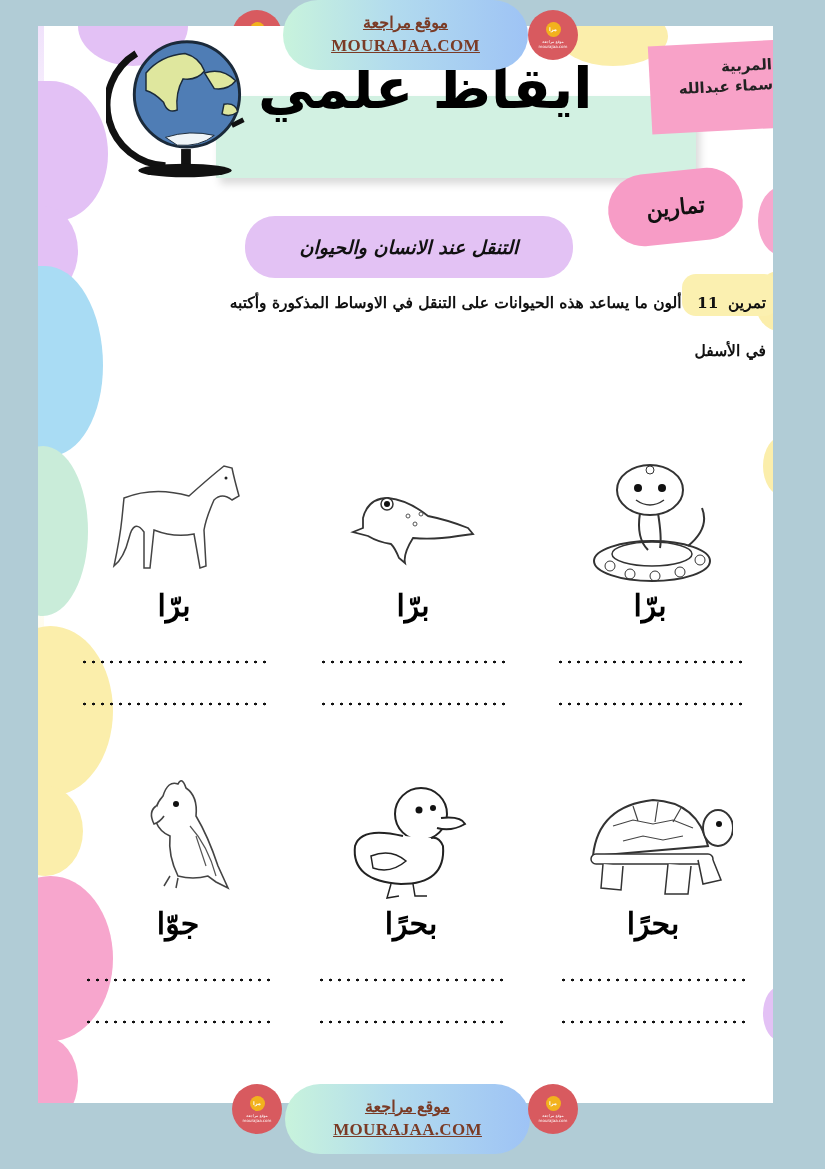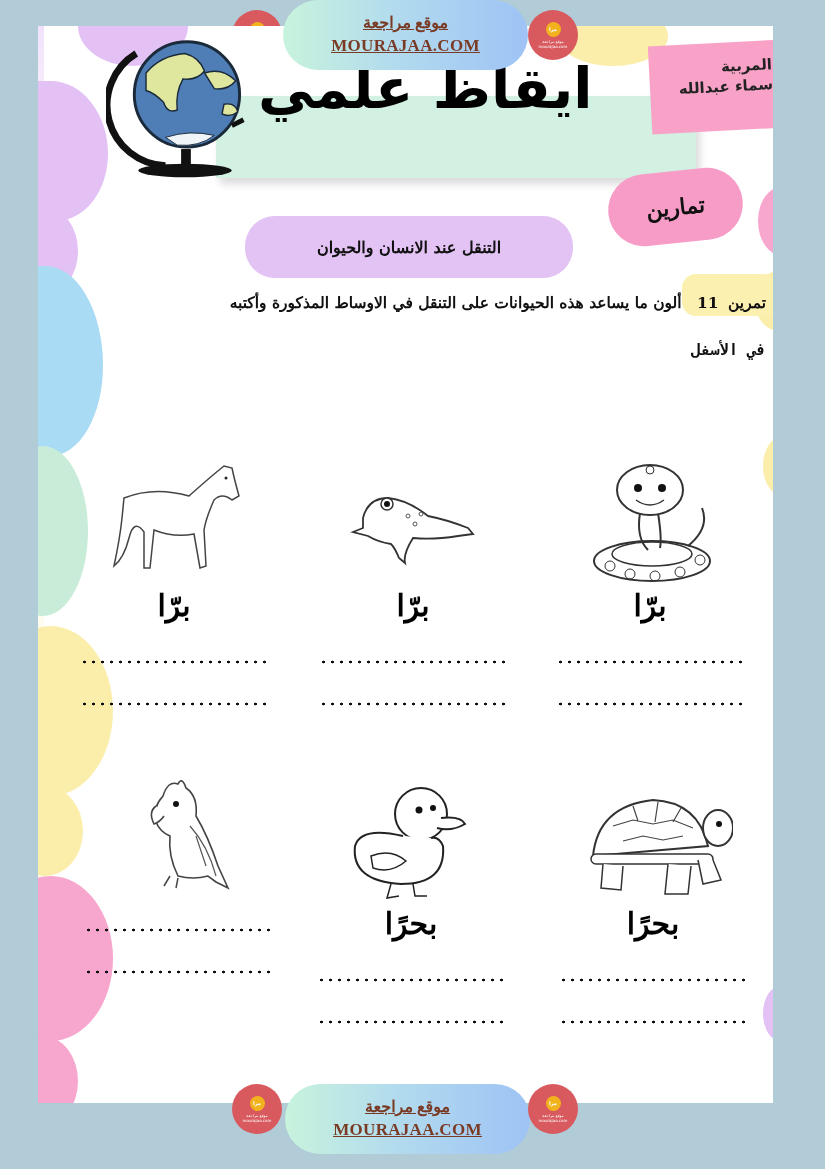--- a/index.html
+++ b/index.html
@@ -54,21 +54,21 @@
   .exercises-pill {
     position: absolute; left: 570px; top: 145px; width: 135px; height: 72px;
     background: #f79cc6; border-radius: 36px; transform: rotate(-6deg);
     display: flex; align-items: center; justify-content: center;
     direction: rtl; font-family: "DejaVu Serif", serif; font-size: 22px; font-weight: bold; color: #111;
   }
   .topic-pill {
     position: absolute; left: 207px; top: 190px; width: 328px; height: 62px;
     background: #e3c2f4; border-radius: 30px;
     display: flex; align-items: center; justify-content: center;
-    direction: rtl; font-family: "DejaVu Serif", serif; font-size: 16px; font-weight: bold; color: #111;
+    direction: rtl; font-family: "DejaVu Serif", serif; font-size: 19px; font-weight: bold; color: #111; font-style: italic;
   }
   .instruction {
     position: absolute; left: 40px; top: 253px; width: 700px; direction: rtl;
     font-family: "DejaVu Serif", serif; font-size: 15.5px; font-weight: bold; color: #111;
     line-height: 48px;
   }
   .ex-num-badge {
     background: #fbf0b0; border-radius: 14px; padding: 19px 12px 4px 6px; display: inline;
   }
   .ex-num { font-family: "DejaVu Serif", serif; font-weight: bold; margin: 0 4px; }
@@ -166,21 +166,21 @@
   <div class="topic-pill">التنقل عند الانسان والحيوان</div>
 
   <div class="instruction">
     <div>
       <span class="ex-num-badge">
         <span>تمرين</span>
         <span class="ex-num">11</span>
       </span>
       <span>ألون ما يساعد هذه الحيوانات على التنقل في الاوساط المذكورة وأكتبه</span>
     </div>
-    <div style="padding-right:12px;font-family:Liberation Mono, monospace;">في الأسفل</div>
+    <div style="padding-right:12px;">في الأسفل</div>
   </div>
 
   <div class="cell" style="left:512px;top:432px;">
     <svg class="pic" viewBox="0 0 160 130">
       <ellipse cx="82" cy="103" rx="58" ry="20" fill="none" stroke="#333" stroke-width="2"></ellipse>
       <ellipse cx="82" cy="96" rx="40" ry="12" fill="none" stroke="#333" stroke-width="1.5"></ellipse>
       <path d="M118 88 Q140 70 132 50" fill="none" stroke="#333" stroke-width="2"></path>
       <path d="M70 55 Q66 80 78 92 M88 55 Q92 80 90 90" fill="none" stroke="#333" stroke-width="2"></path>
       <ellipse cx="80" cy="32" rx="33" ry="25" fill="#fff" stroke="#333" stroke-width="2"></ellipse>
       <circle cx="68" cy="30" r="4" fill="#111"></circle>
@@ -252,20 +252,21 @@
   </div>
 
   <div class="cell" style="left:40px;top:750px;">
     <svg class="pic" viewBox="0 0 160 130">
       <path d="M65 20 Q70 4 80 8 Q84 0 88 12 Q100 20 98 40 Q110 60 120 90 L130 112 L118 106 L110 100 Q95 104 80 100 Q70 80 72 60 Q62 56 58 46 Q54 32 65 20 Z" fill="#fff" stroke="#444" stroke-width="1.6"></path>
       <path d="M58 30 Q50 36 56 48 Q62 46 66 40" fill="#fff" stroke="#444" stroke-width="1.6"></path>
       <circle cx="78" cy="28" r="3" fill="#111"></circle>
       <path d="M92 50 Q110 70 118 100 M98 60 L108 90" fill="none" stroke="#555" stroke-width="1.2"></path>
       <path d="M72 100 L66 110 M80 102 L78 112" stroke="#444" stroke-width="1.5"></path>
     </svg>
+    <div class="answer">جوّا</div>
     <div class="dots l1"></div>
     <div class="dots l2"></div>
   </div>
 </div>
 
 <div class="wm-badge" style="left:232px;top:1084px;">
   <div class="dot">مرا</div>
   <div class="txt">موقع مراجعة mourajaa.com</div>
 </div>
 <div class="wm-pill" style="left:285px;top:1084px;">

